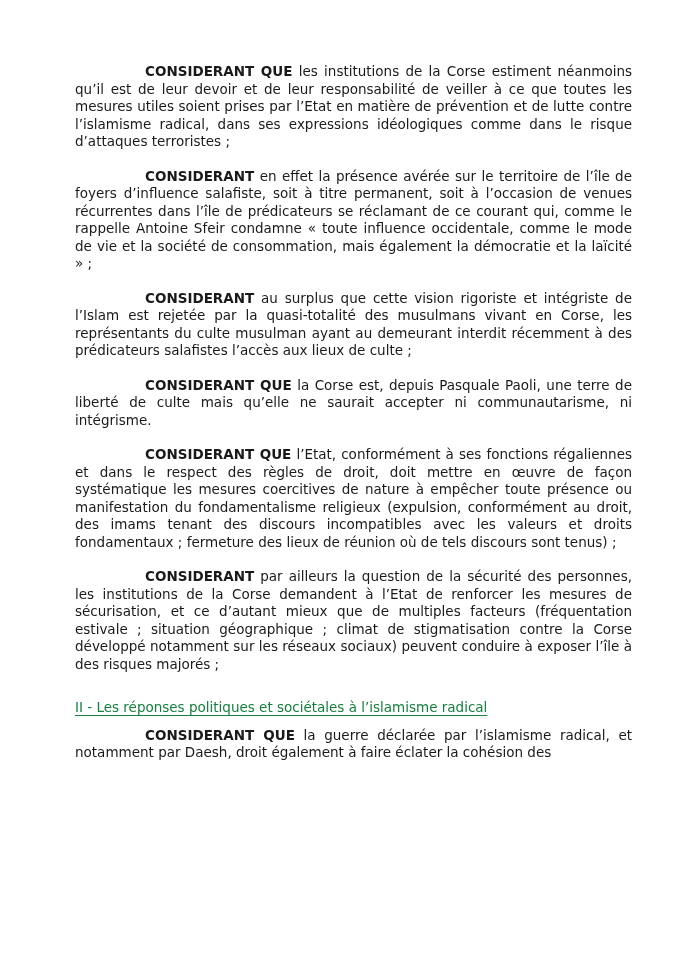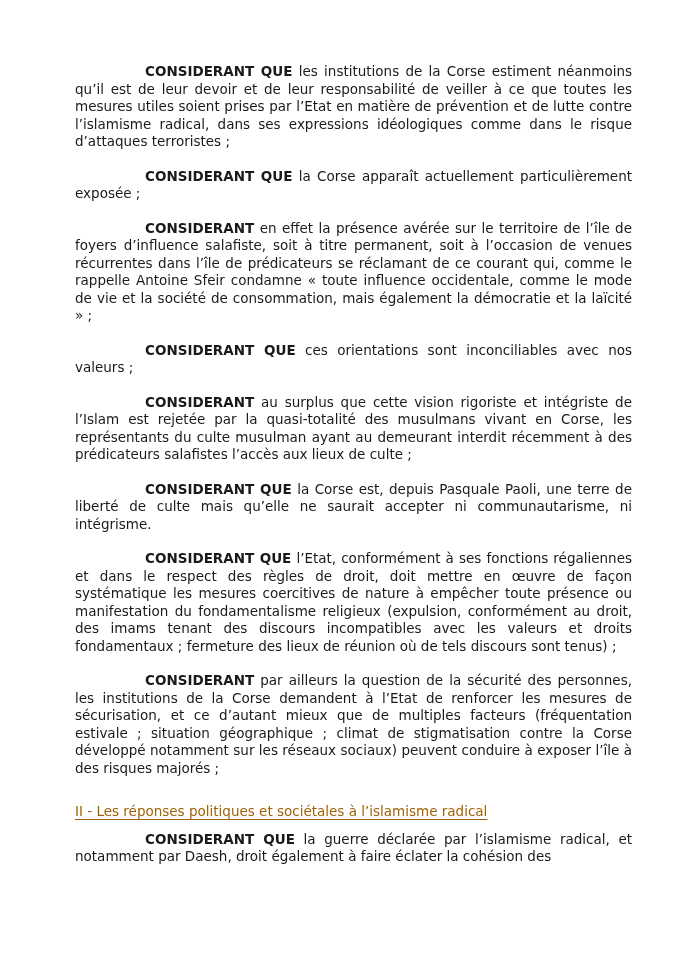--- a/index.html
+++ b/index.html
@@ -33,35 +33,33 @@
   p.para .lead {
     font-weight: bold;
   }
   h2.section-heading {
     margin: 26px 0 10px 0;
     font-size: 13.5px;
     font-weight: normal;
     line-height: 17.5px;
     text-decoration: underline;
     text-underline-offset: 3px;
-    color: #a16207;
+    color: #15803d;
   }
 </style>
 </head>
 <body>
 
 <div class="page" style="background: rgb(255, 255, 255); color: rgb(26, 26, 26);">
   <div class="content" id="doc-content">
   <p class="para"><strong class="lead">CONSIDERANT QUE</strong><span class="body-text"> les institutions de la Corse estiment néanmoins qu’il est de leur devoir et de leur responsabilité de veiller à ce que toutes les mesures utiles soient prises par l’Etat en matière de prévention et de lutte contre l’islamisme radical, dans ses expressions idéologiques comme dans le risque d’attaques terroristes ;</span></p>
 
-  <p class="para"><strong class="lead">CONSIDERANT QUE</strong><span class="body-text"> la Corse apparaît actuellement particulièrement exposée ;</span></p>
 
   <p class="para"><strong class="lead">CONSIDERANT</strong><span class="body-text"> en effet la présence avérée sur le territoire de l’île de foyers d’influence salafiste, soit à titre permanent, soit à l’occasion de venues récurrentes dans l’île de prédicateurs se réclamant de ce courant qui, comme le rappelle Antoine Sfeir condamne « toute influence occidentale, comme le mode de vie et la société de consommation, mais également la démocratie et la laïcité » ;</span></p>
 
-  <p class="para"><strong class="lead">CONSIDERANT QUE</strong><span class="body-text"> ces orientations sont inconciliables avec nos valeurs ;</span></p>
 
   <p class="para"><strong class="lead">CONSIDERANT</strong><span class="body-text"> au surplus que cette vision rigoriste et intégriste de l’Islam est rejetée par la quasi-totalité des musulmans vivant en Corse, les représentants du culte musulman ayant au demeurant interdit récemment à des prédicateurs salafistes l’accès aux lieux de culte ;</span></p>
 
   <p class="para"><strong class="lead">CONSIDERANT QUE</strong><span class="body-text"> la Corse est, depuis Pasquale Paoli, une terre de liberté de culte mais qu’elle ne saurait accepter ni communautarisme, ni intégrisme.</span></p>
 
   <p class="para"><strong class="lead">CONSIDERANT QUE</strong><span class="body-text"> l’Etat, conformément à ses fonctions régaliennes et dans le respect des règles de droit, doit mettre en œuvre de façon systématique les mesures coercitives de nature à empêcher toute présence ou manifestation du fondamentalisme religieux (expulsion, conformément au droit, des imams tenant des discours incompatibles avec les valeurs et droits fondamentaux ; fermeture des lieux de réunion où de tels discours sont tenus) ;</span></p>
 
   <p class="para"><strong class="lead">CONSIDERANT</strong><span class="body-text"> par ailleurs la question de la sécurité des personnes, les institutions de la Corse demandent à l’Etat de renforcer les mesures de sécurisation, et ce d’autant mieux que de multiples facteurs (fréquentation estivale ; situation géographique ; climat de stigmatisation contre la Corse développé notamment sur les réseaux sociaux) peuvent conduire à exposer l’île à des risques majorés ;</span></p>
 
   <h2 class="section-heading">II - Les réponses politiques et sociétales à l’islamisme radical</h2>

